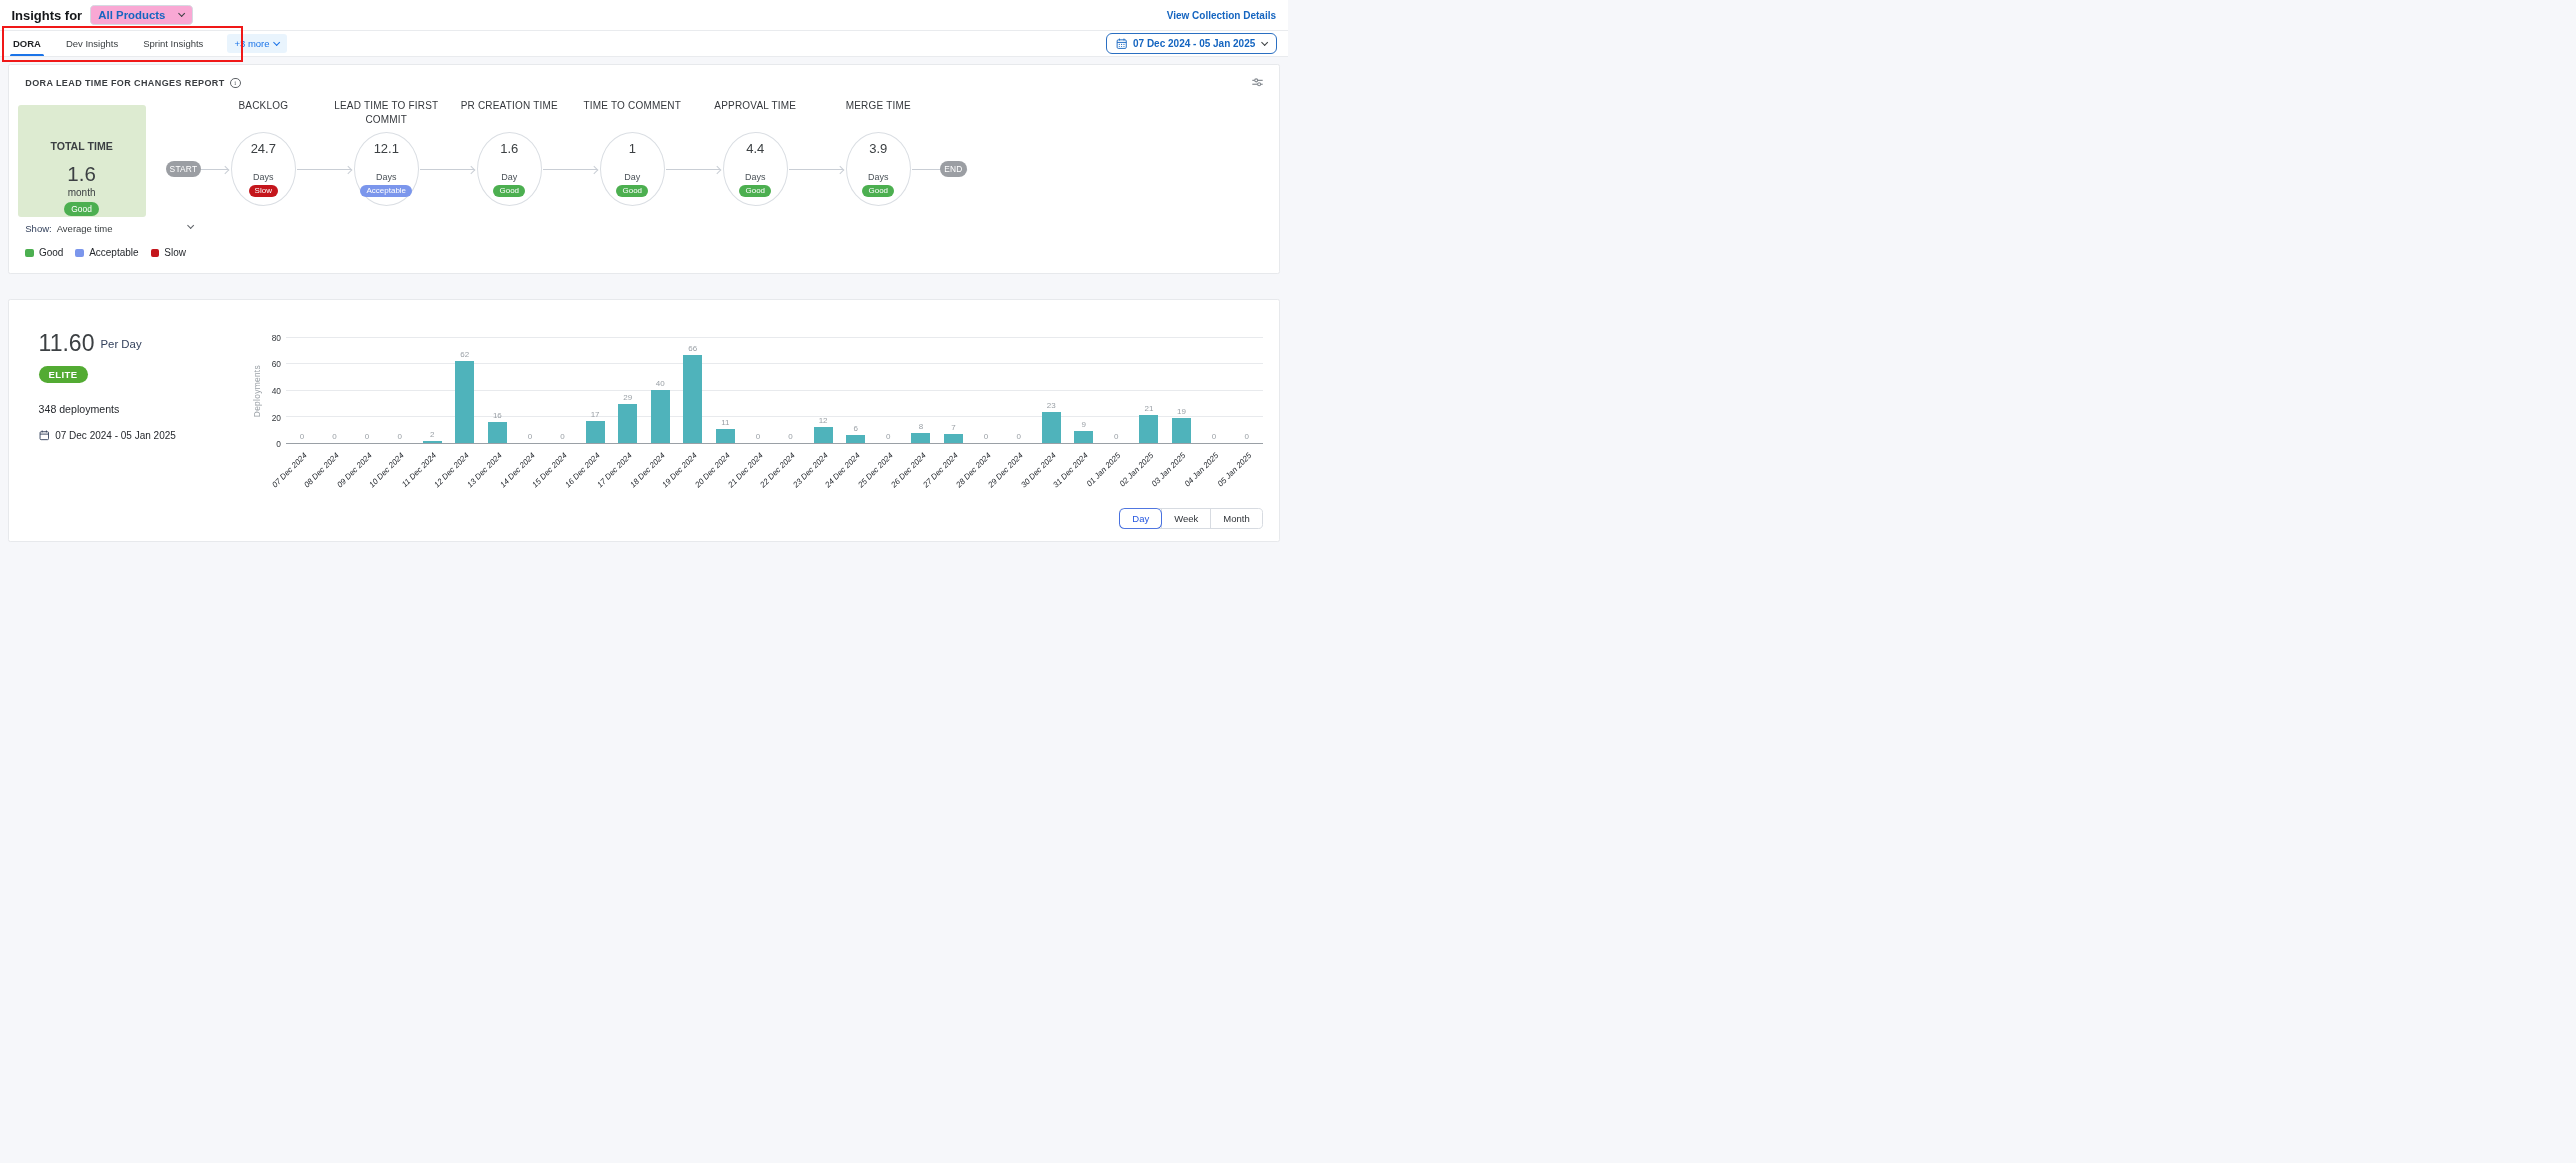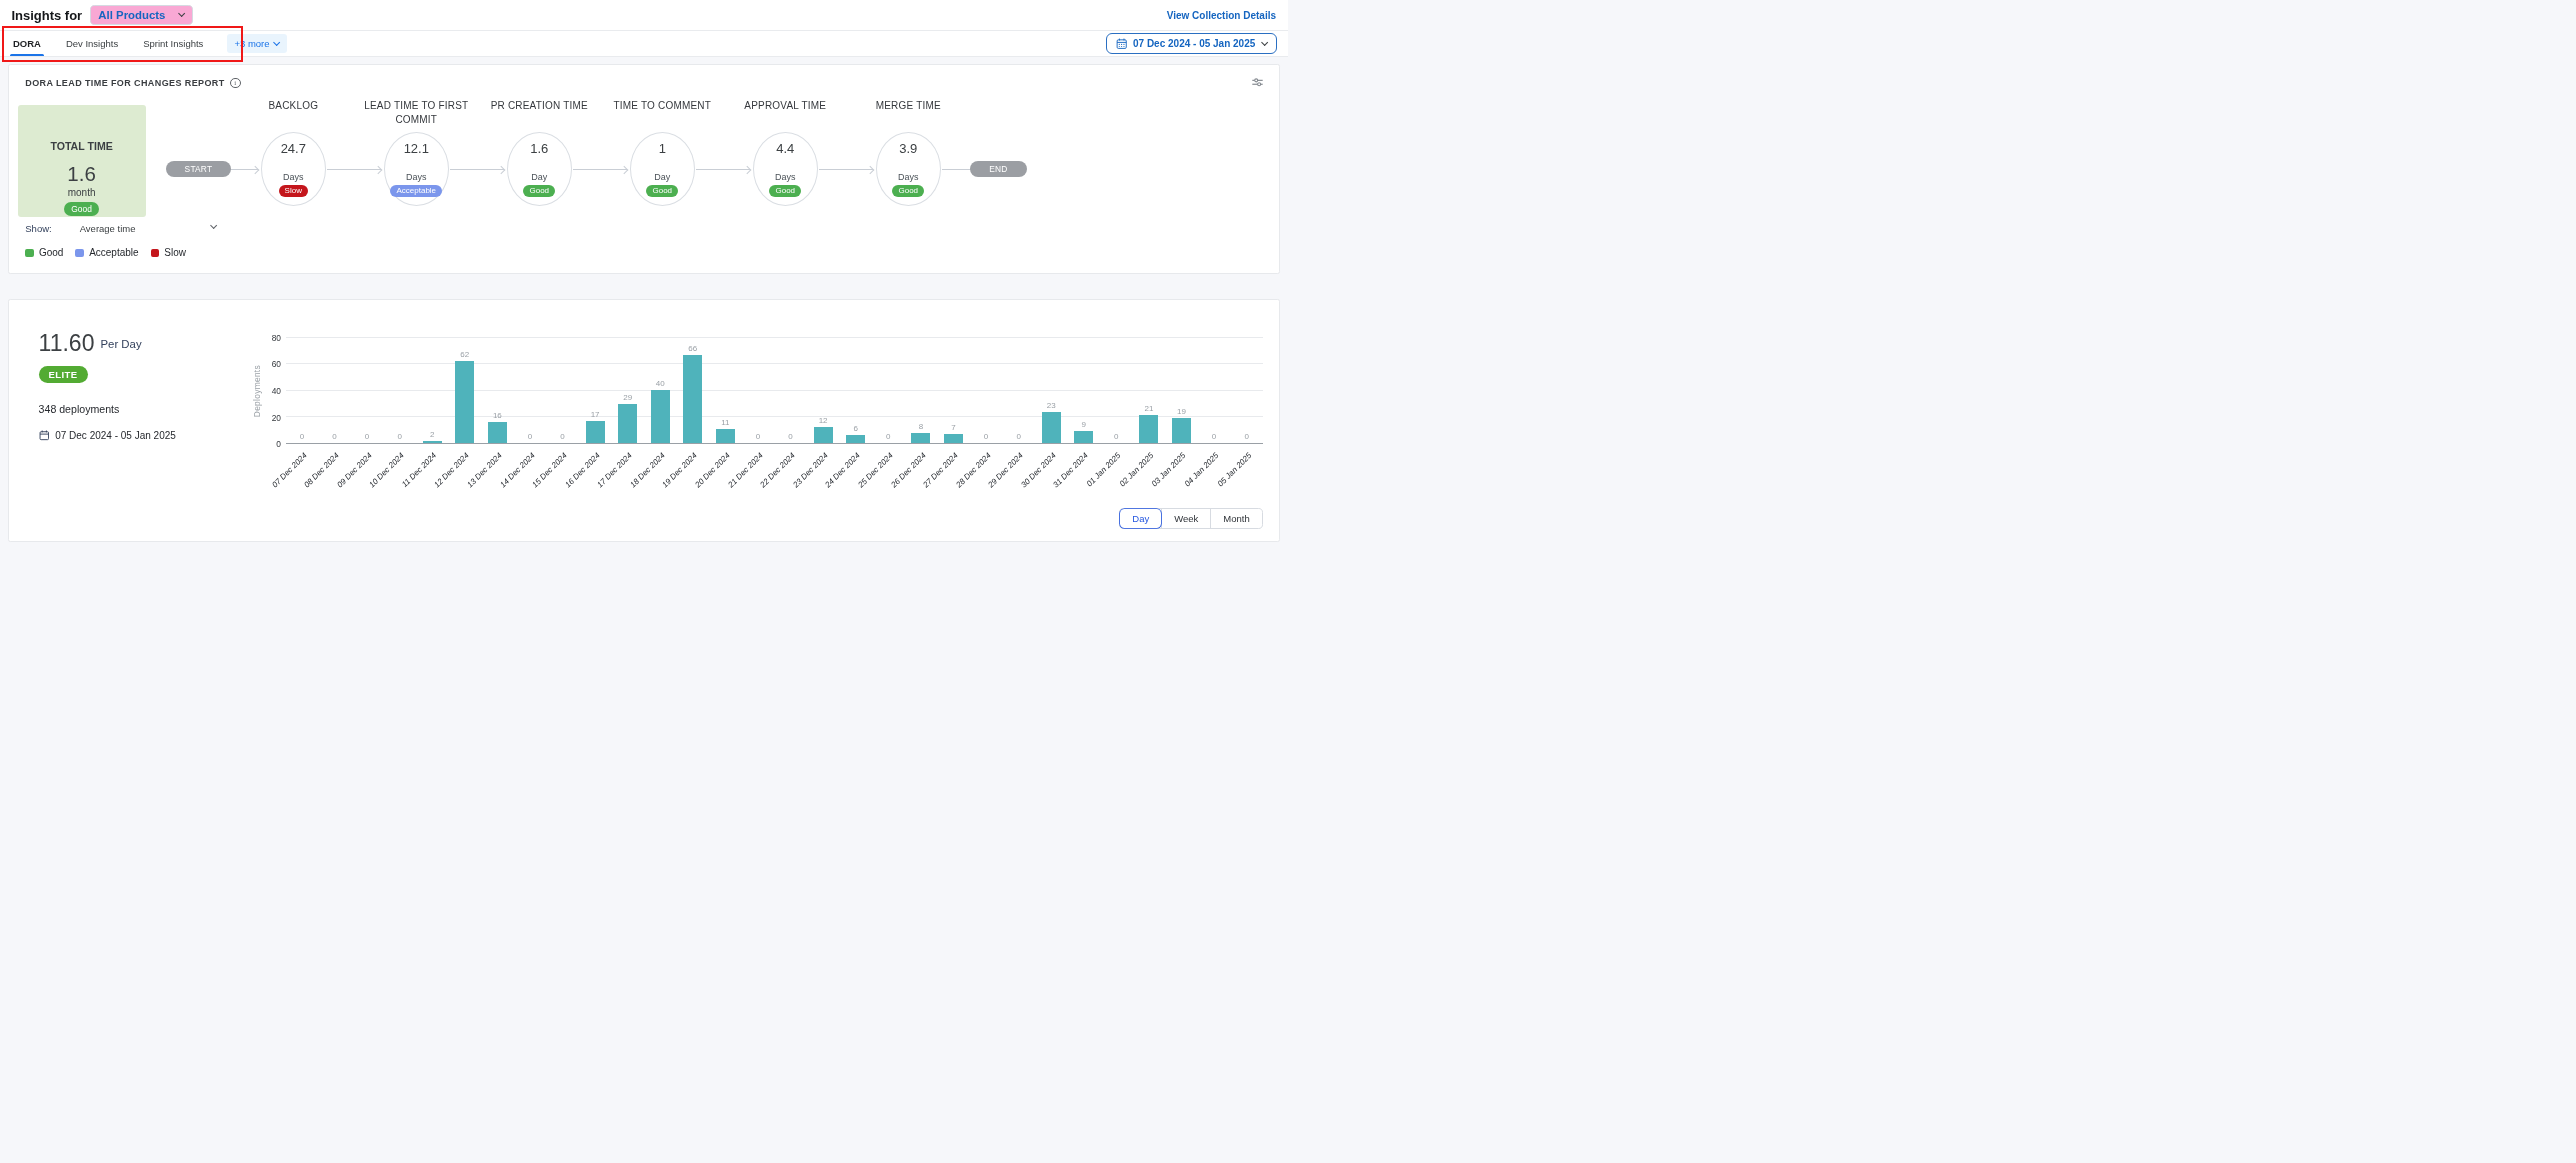--- a/index.html
+++ b/index.html
@@ -50,34 +50,34 @@
   .total-card { width:128px; height:112px; background:var(--total-bg); border-radius:3px; display:flex; flex-direction:column; align-items:center; padding-top:13px; flex:none; }
   .total-label { font-size:10.6px; font-weight:700; color:#3c4043;margin-top:22px; }
   .total-value { font-size:20.5px; color:#3c4043; margin-top:10.6px; font-weight:500; }
   .total-unit { font-size:10px; color:#3c4043; margin-top:0.8px; }
   .badge { color:#fff; font-size:8.4px; padding:1.9px 7.6px; border-radius:7.6px; display:inline-block; margin-top:3.8px; }
   .badge.good { background:var(--good); }
   .badge.acceptable { background:var(--acceptable); }
   .badge.slow { background:var(--slow); }
 
   .pipeline { display:flex; align-items:flex-start; margin-left:20px; margin-top:-6px; position:relative; }
-  .endpoint { background:#9b9ea3; color:#fff; font-size:8.4px; letter-spacing:0.2px; padding:3px 19px; border-radius:8.4px; flex:none; height:16.7px; line-height:10.6px; margin-top:62px; position:relative; z-index:2; }
+  .endpoint { background:#9b9ea3; color:#fff; font-size:8.4px; letter-spacing:0.2px; padding:3px 4px; border-radius:8.4px; flex:none; height:16.7px; line-height:10.6px; margin-top:62px; position:relative; z-index:2; }
   .stage { width:122px; flex:none; display:flex; flex-direction:column; align-items:center; position:relative; z-index:1; }
   .stage-label { height:33px; font-size:10px; color:#35383d; letter-spacing:0.2px; text-align:center; line-height:1.45; width:120px; }
   .circle { width:65px; height:74px; background:#fff; border:1.5px solid #dadee3; border-radius:50%; display:flex; flex-direction:column; align-items:center; justify-content:center; }
   .circle .cval { font-size:13px; font-weight:500; color:#3c4043; }
   .circle .cunit { font-size:9px; color:#4b5258; margin-top:16px;text-align:right; }
   .circle .badge { margin-top:3px; padding:1.5px 6px; font-size:8px; }
   .p-arrow { width:55px; flex:none; margin:67px -27px 0 -27px; height:7.6px; position:relative; z-index:0; }
   .p-arrow::before { content:''; position:absolute; left:0; right:1.5px; top:3px; border-top:1.2px solid #c9ced5; }
   .p-arrow::after { content:''; position:absolute; right:0.8px; top:0.8px; width:5.3px; height:5.3px; border-top:1.2px solid #c9ced5; border-right:1.2px solid #c9ced5; transform:rotate(45deg); }
 
   .show-row { display:flex; align-items:center; margin:6px 0 0 16.7px; }
   .show-label { font-size:9.5px; color:#33415c; }
-  .show-select { display:inline-flex; align-items:flex-start; background:none; border:none; font-family:inherit; font-size:9.5px; color:#3c4043; margin-left:28px; cursor:pointer; width:137px; justify-content:space-between; }
+  .show-select { display:inline-flex; align-items:flex-start; background:none; border:none; font-family:inherit; font-size:9.5px; color:#3c4043; margin-left:5px; cursor:pointer; width:137px; justify-content:space-between; }
   .legend { display:flex; align-items:center; gap:12px; margin:13.7px 0 15px 16.7px; }
   .legend-item { display:flex; align-items:center; gap:5.3px; font-size:10px; color:#26292e; }
   .legend-swatch { width:8.4px; height:8.4px; border-radius:1.9px; display:inline-block; }
 
   
   .dep-body { display:flex; align-items:flex-start; }
   .dep-left { width:242px; flex:none; padding-left:30px; }
   .rate-row { margin-top:30px; display:flex; align-items:center; gap:6px; }
   .rate-val { font-size:23px; font-weight:500; color:#3c4043; }
   .rate-unit { font-size:11.4px; color:#33415c; }

